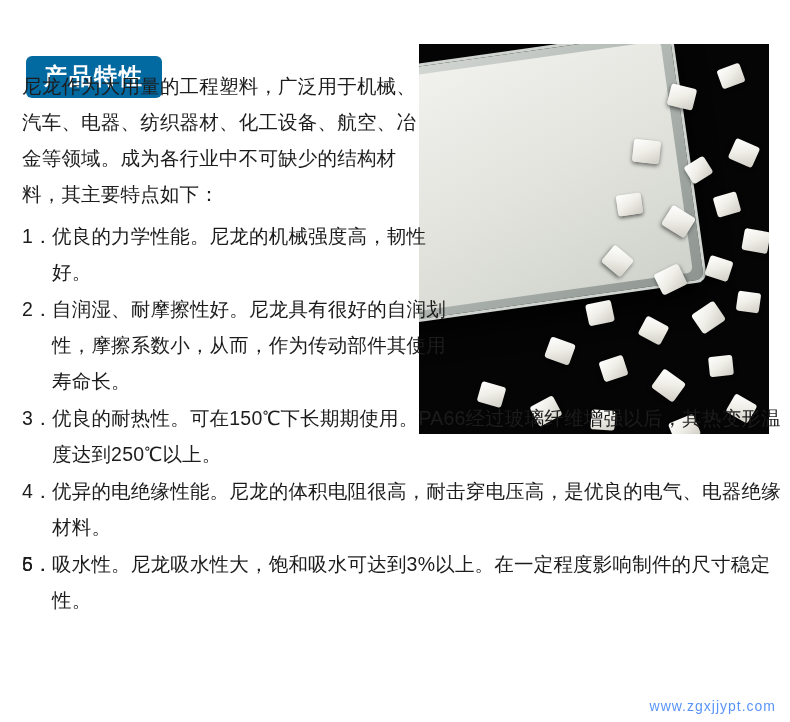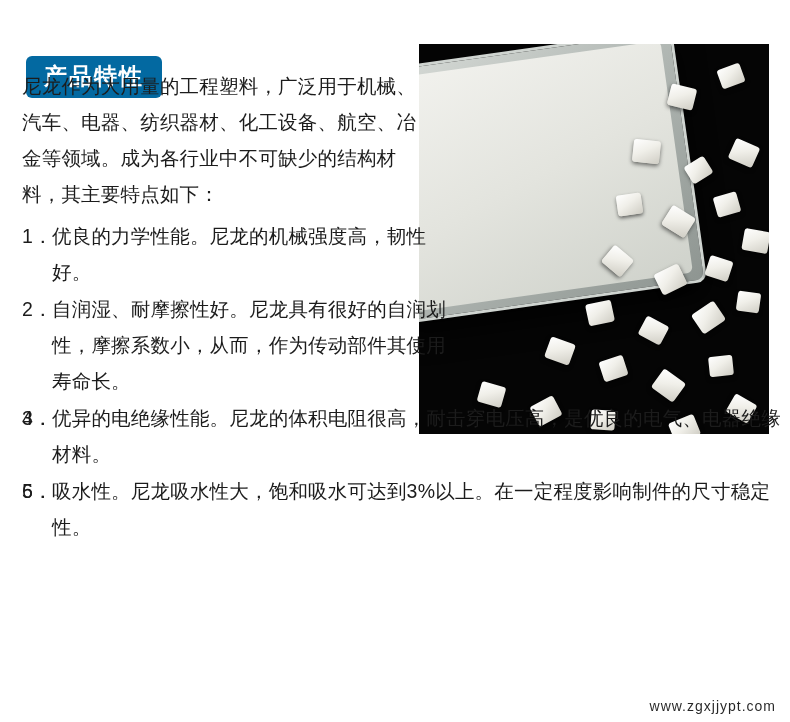--- a/index.html
+++ b/index.html
@@ -130,21 +130,21 @@
   }
 
   
   .watermark {
     position: absolute;
     right: 14px;
     bottom: 8px;
     font-family: "Liberation Sans", sans-serif;
     font-size: 14px;
     letter-spacing: 1px;
-    color: #000000;
+    color: #3b82f6;
     opacity: 0.85;
   }
 </style>
 </head>
 <body>
 
 <div class="page">
 
   <div class="badge-wrap">
     <span class="badge">产品特性</span>
@@ -186,21 +186,21 @@
     <p class="intro">尼龙作为大用量的工程塑料，广泛用于机械、汽车、电器、纺织器材、化工设备、航空、冶金等领域。成为各行业中不可缺少的结构材料，其主要特点如下：</p>
 
     <ol class="features">
       <li class="narrow">
         <span class="num">1．</span><span>优良的力学性能。尼龙的机械强度高，韧性好。</span>
       </li>
       <li class="narrow">
         <span class="num">2．</span><span>自润湿、耐摩擦性好。尼龙具有很好的自润划性，摩擦系数小，从而，作为传动部件其使用寿命长。</span>
       </li>
       <li class="wide">
-        <span class="num">3．</span>
+        <span class="num">3．</span><span>优良的耐热性。可在150℃下长期期使用。PA66经过玻璃纤维增强以后，其热变形温度达到250℃以上。</span>
       </li>
       <li class="wide">
         <span class="num">4．</span><span>优异的电绝缘性能。尼龙的体积电阻很高，耐击穿电压高，是优良的电气、电器绝缘材料。</span>
       </li>
       <li class="wide">
         <span class="num">5．</span>
       </li>
       <li class="wide">
         <span class="num">6．</span><span>吸水性。尼龙吸水性大，饱和吸水可达到3%以上。在一定程度影响制件的尺寸稳定性。</span>
       </li>

